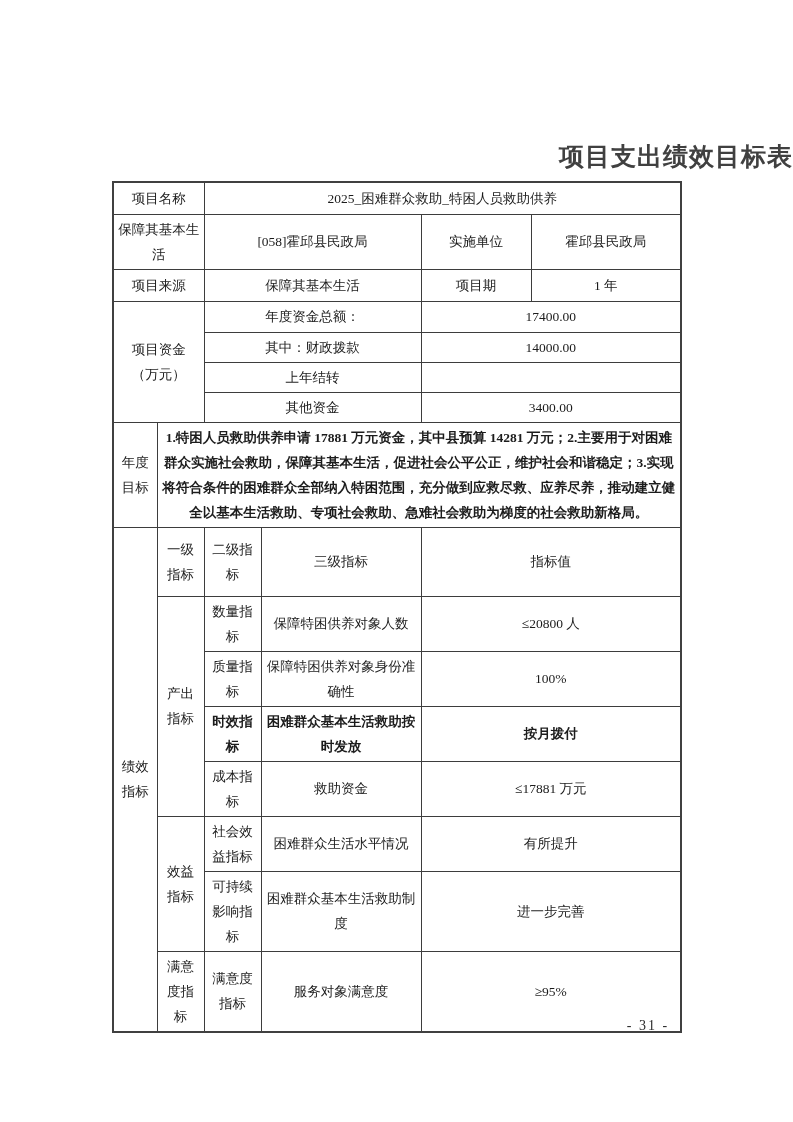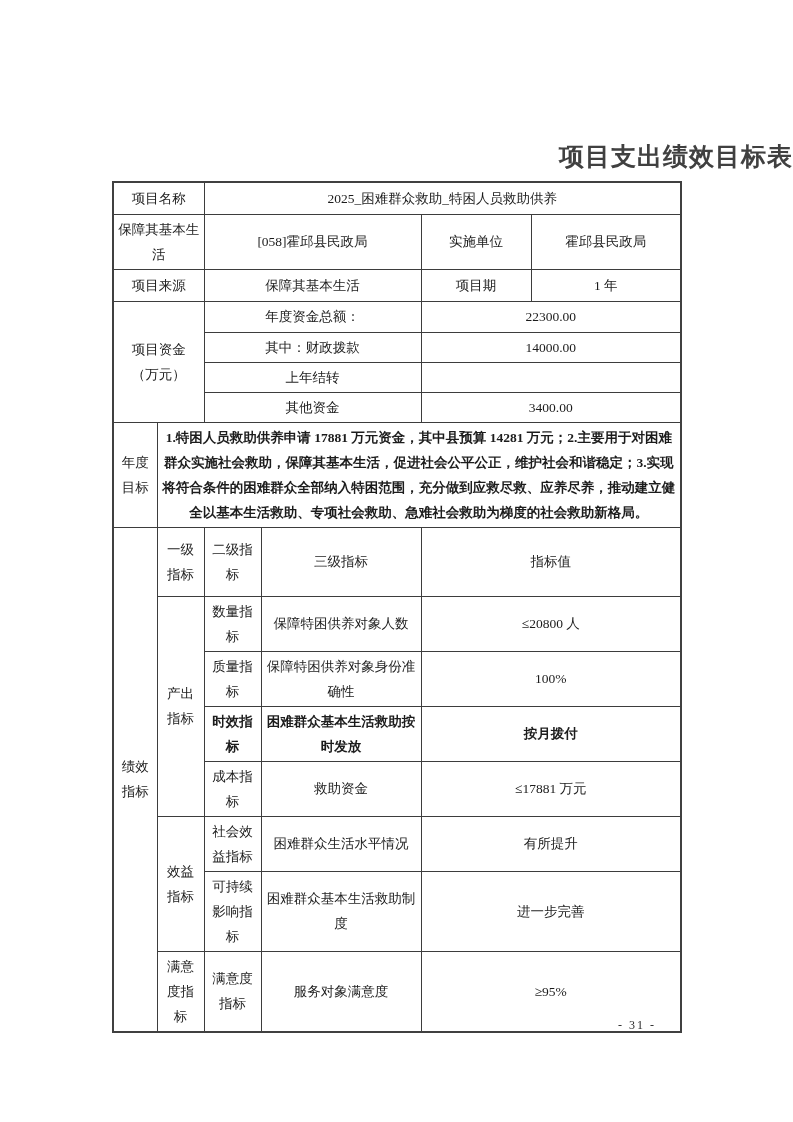--- a/index.html
+++ b/index.html
@@ -81,21 +81,22 @@
   td.vertical {
     padding: 0 15px;
     line-height: 37px;
     letter-spacing: 0;
   }
   .page-number {
     position: absolute;
     top: 1018px;
     left: 618px;
     width: 60px;
-    font-size: 12px;
+    text-align: center;
+    font-size: 14px;
     letter-spacing: 2px;
     color: #2a2a2a;
   }
 </style>
 </head>
 <body>
 
 <div class="page">
 
   <h1 class="doc-title">项目支出绩效目标表</h1>
@@ -129,21 +130,21 @@
       <td>项目期</td>
       <td>1 年</td>
     </tr>
 
     <tr class="r4">
       <td colspan="2" rowspan="4">
         <div>项目资金</div>
         <div>（万元）</div>
       </td>
       <td colspan="2" class="fund-name-left">年度资金总额：</td>
-      <td colspan="2" class="fund-value">22300.00</td>
+      <td colspan="2" class="fund-value">17400.00</td>
     </tr>
     <tr class="r5">
       <td colspan="2" class="fund-name-indent">其中：财政拨款</td>
       <td colspan="2" class="fund-value">14000.00</td>
     </tr>
     <tr class="r6">
       <td colspan="2">上年结转</td>
       <td colspan="2" class="fund-value"></td>
     </tr>
     <tr class="r7">

